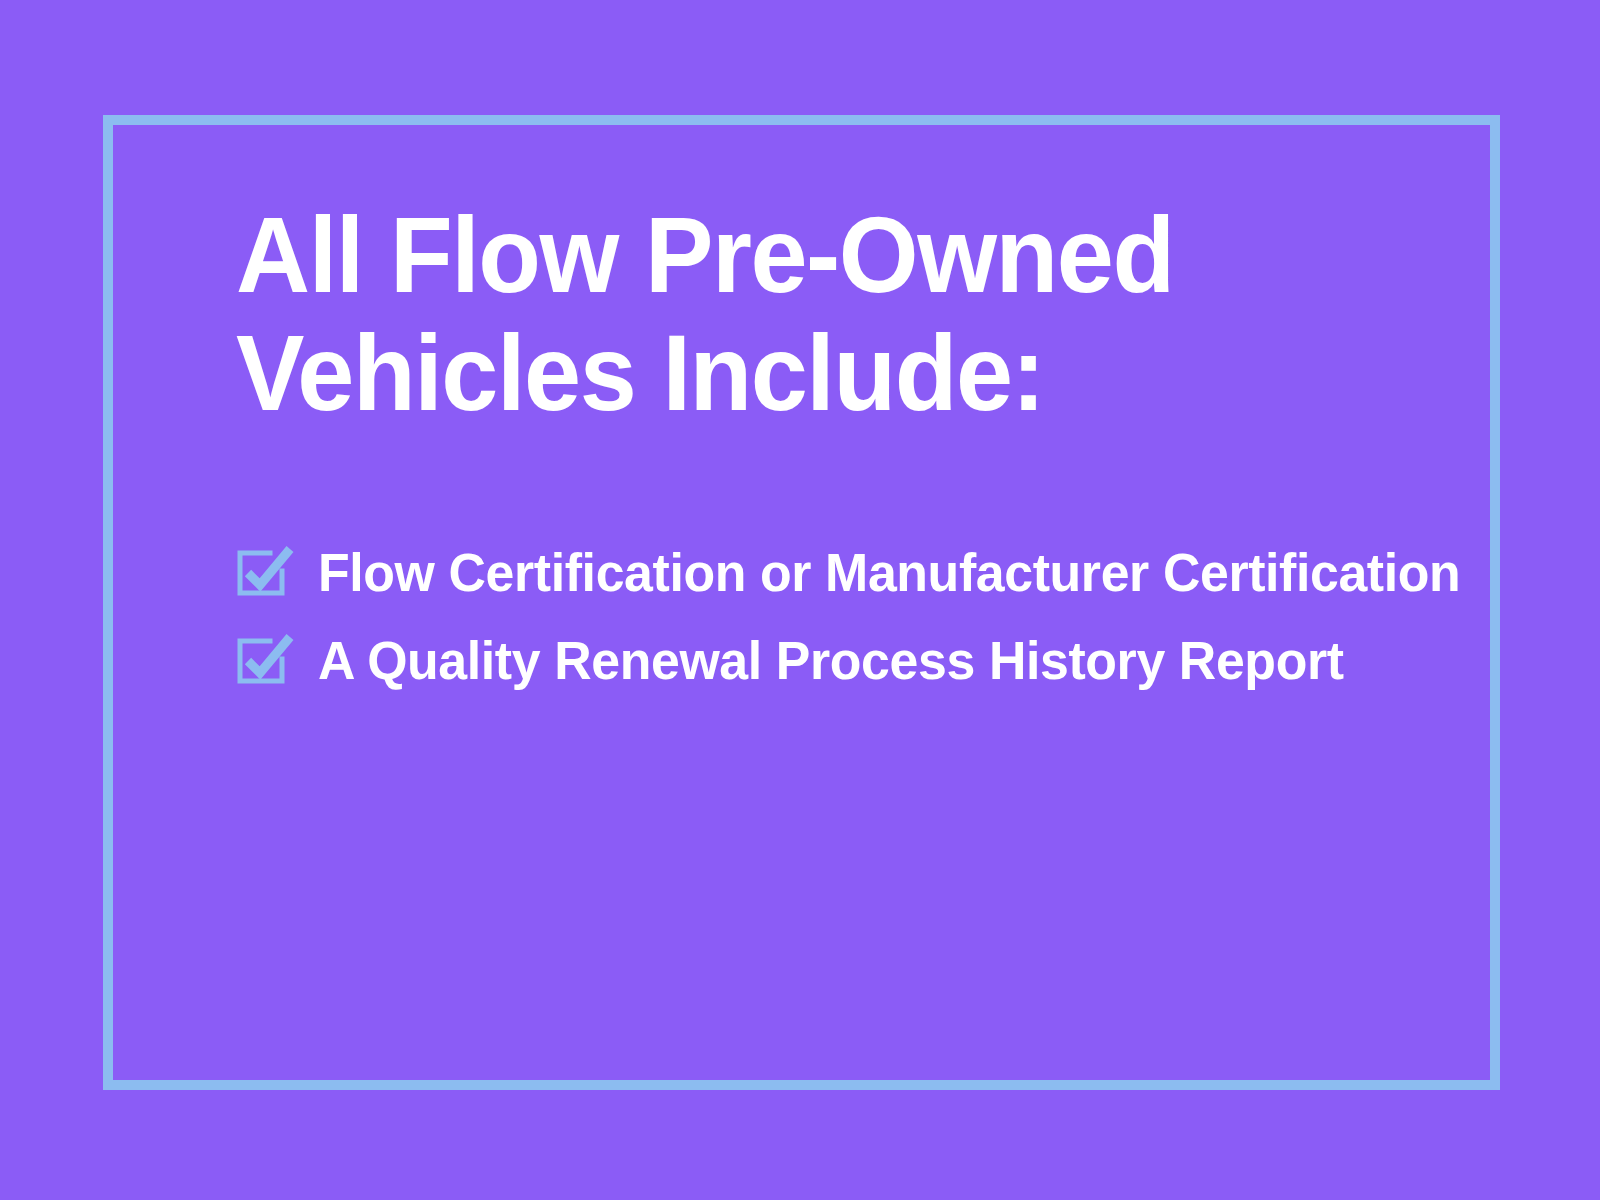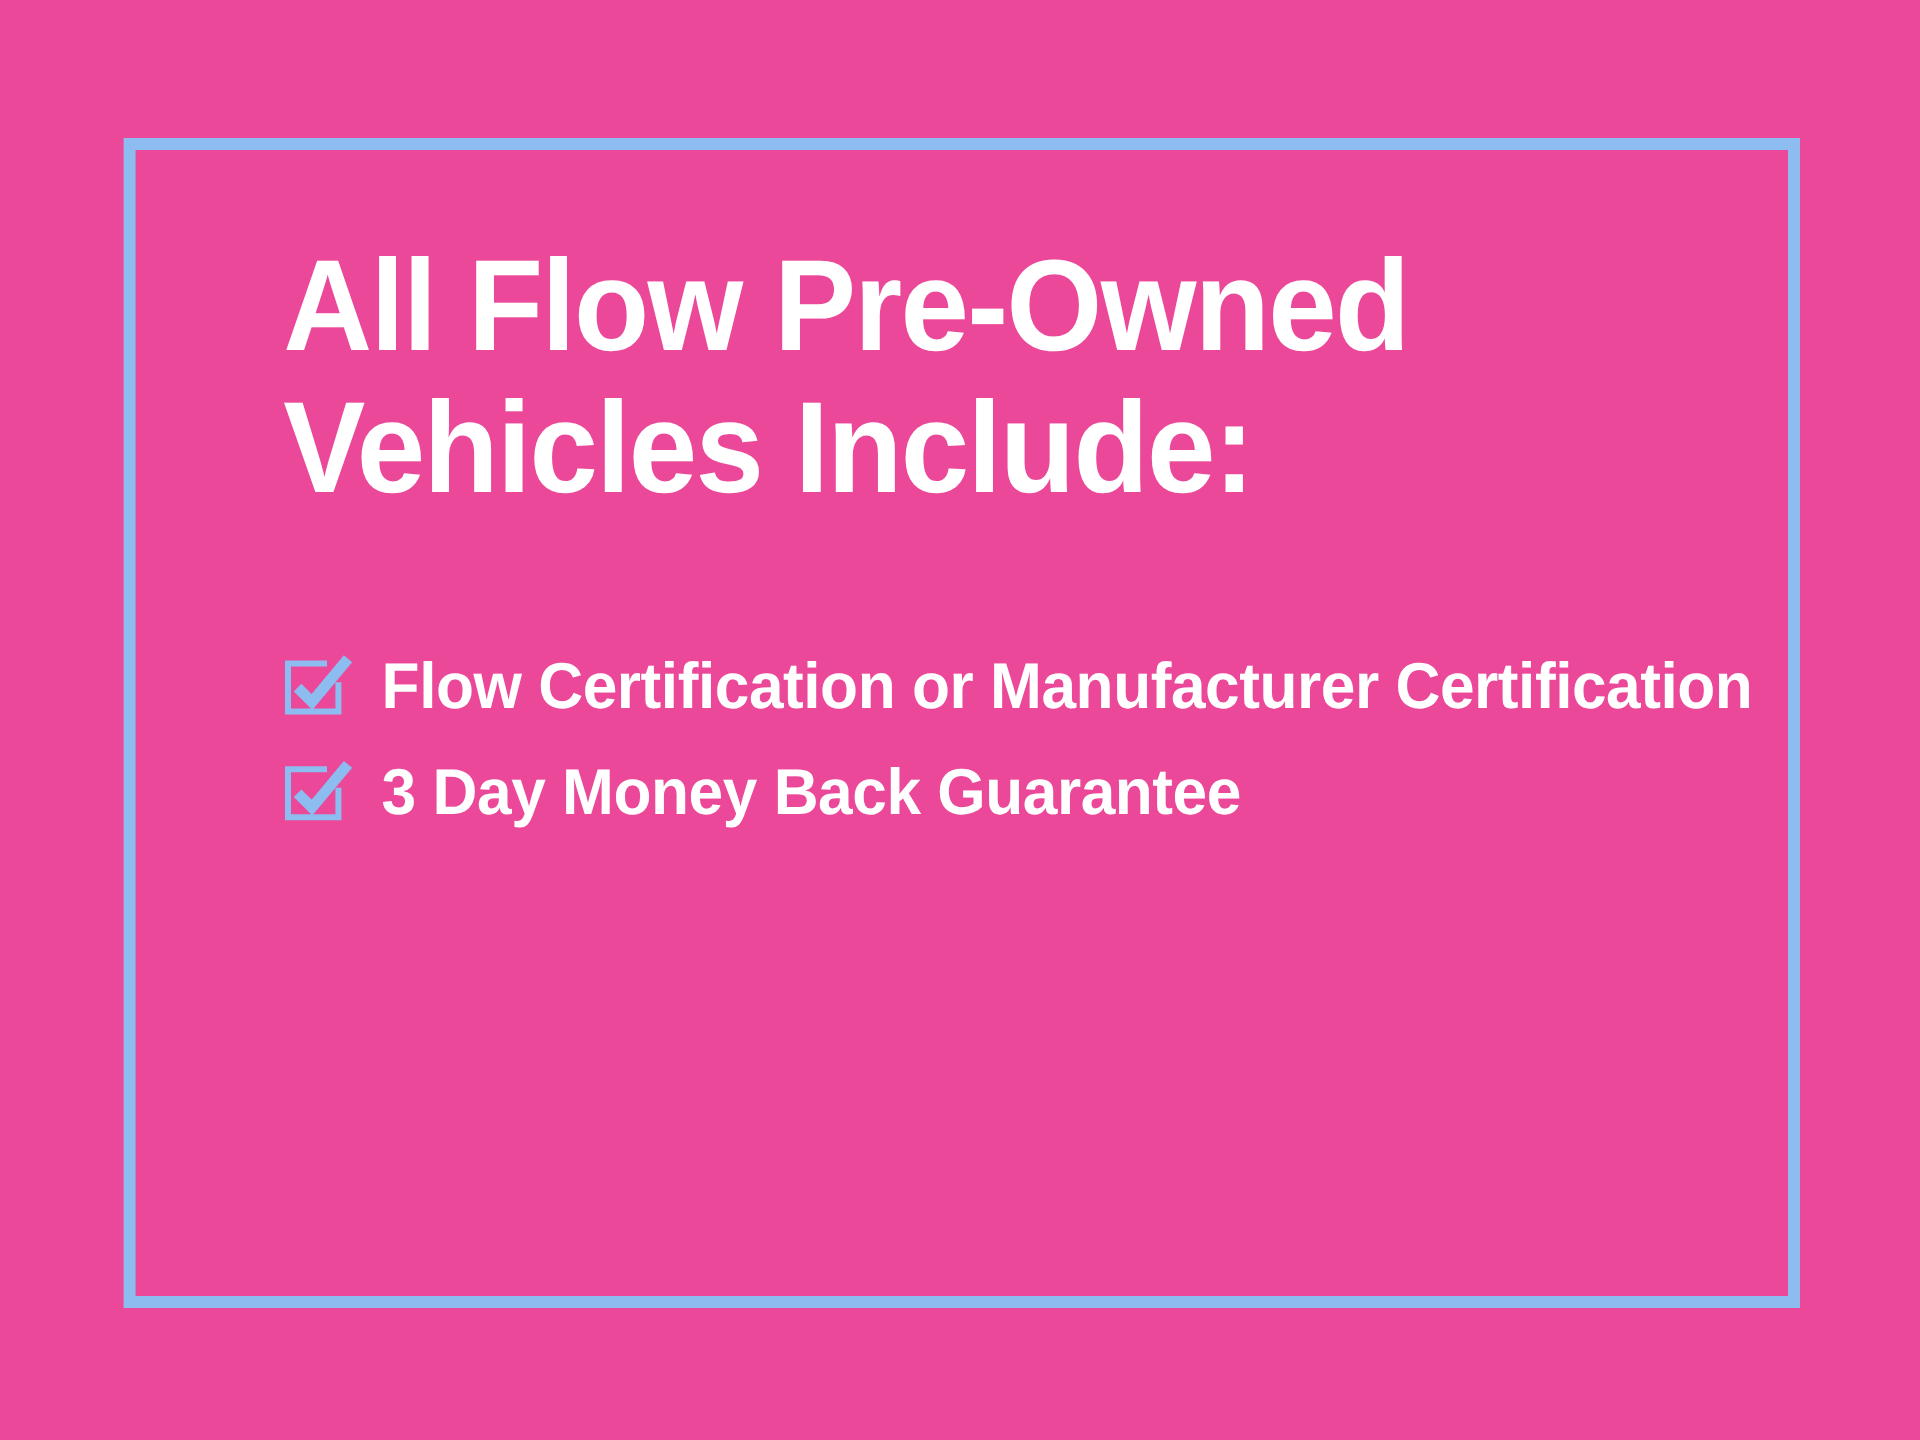--- a/index.html
+++ b/index.html
@@ -13,21 +13,21 @@
     height: 1200px;
     overflow: hidden;
     font-family: "Liberation Sans", sans-serif;
     background: #054b8c;
   }
 
   #canvas {
     position: relative;
     width: 1600px;
     height: 1200px;
-    background: #ec4899;
+    background: #8b5cf6;
     text-decoration: underline;
   }
 
   
   #frame {
     position: absolute;
     left: 103px;
     top: 115px;
     width: 1397px;
     height: 975px;
@@ -120,28 +120,28 @@
     <li class="check-item">
       <span class="check-icon">
         <svg viewBox="0 0 58 52" xmlns="http://www.w3.org/2000/svg">
           <path d="M4 8 H34 M4 8 V48 H46 V26" fill="none" stroke="#8cbcf0" stroke-width="5" stroke-linecap="square" stroke-linejoin="miter"></path>
           <path d="M12 28 L24 40 L54 4" fill="none" stroke="#8cbcf0" stroke-width="9" stroke-linecap="butt" stroke-linejoin="miter"></path>
         </svg>
       </span>
       <span class="check-label">Flow Certification or Manufacturer Certification</span>
     </li>
 
-
-
     <li class="check-item">
       <span class="check-icon">
         <svg viewBox="0 0 58 52" xmlns="http://www.w3.org/2000/svg">
           <path d="M4 8 H34 M4 8 V48 H46 V26" fill="none" stroke="#8cbcf0" stroke-width="5" stroke-linecap="square" stroke-linejoin="miter"></path>
           <path d="M12 28 L24 40 L54 4" fill="none" stroke="#8cbcf0" stroke-width="9" stroke-linecap="butt" stroke-linejoin="miter"></path>
         </svg>
       </span>
-      <span class="check-label">3 Day Money Back Guarantee</span>
+      <span class="check-label">A Quality Renewal Process History Report</span>
     </li>
+
+
 
 
   </ul>
 
 </div>
 
 </body></html>

